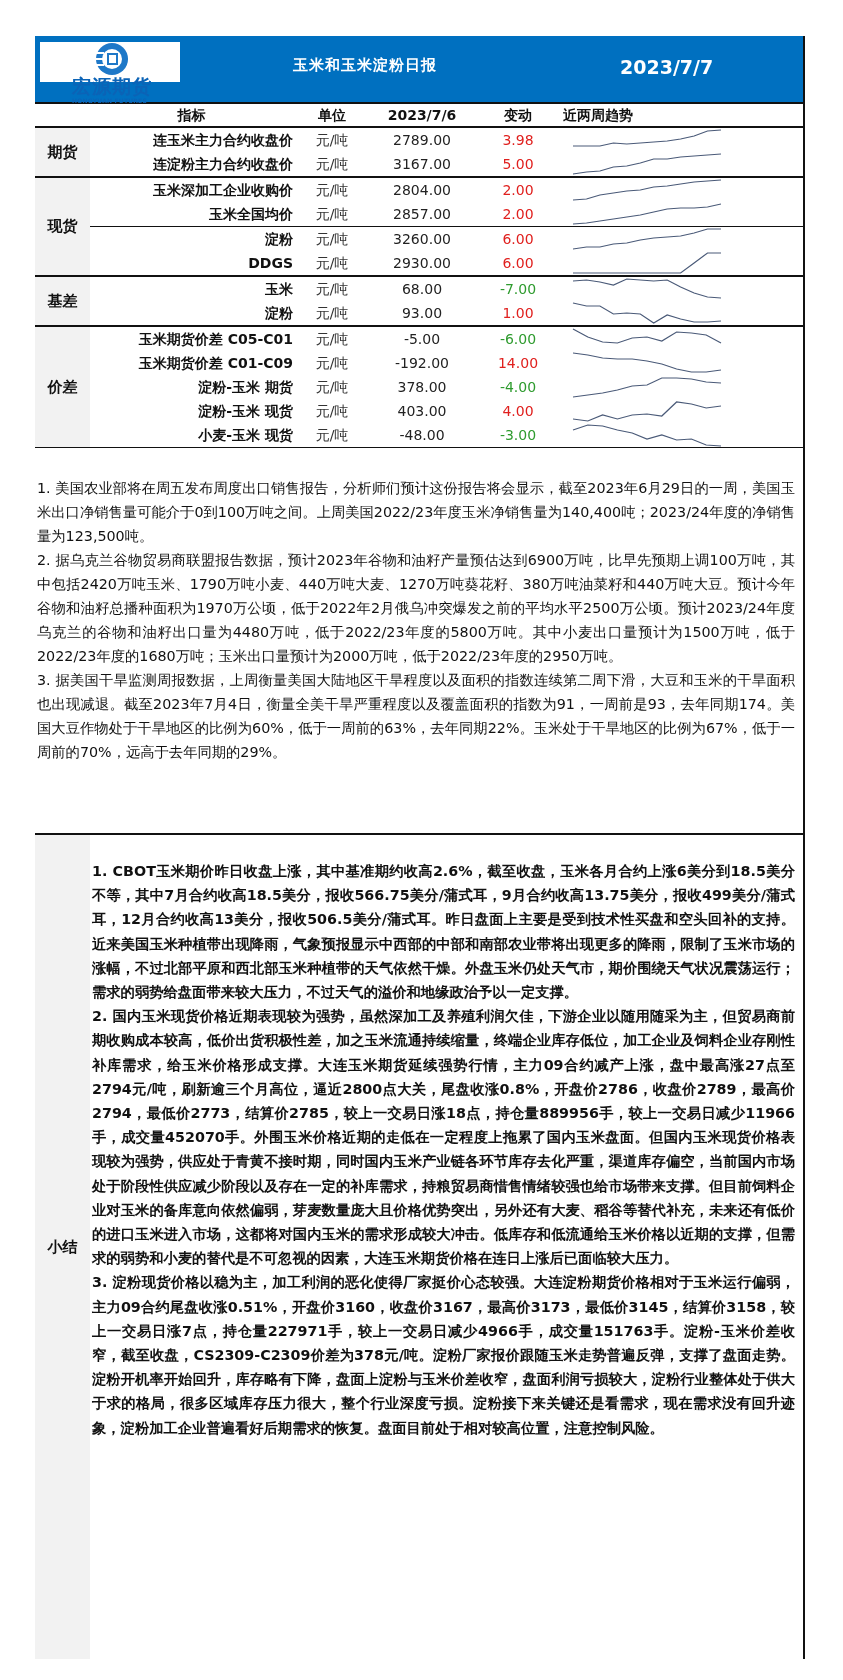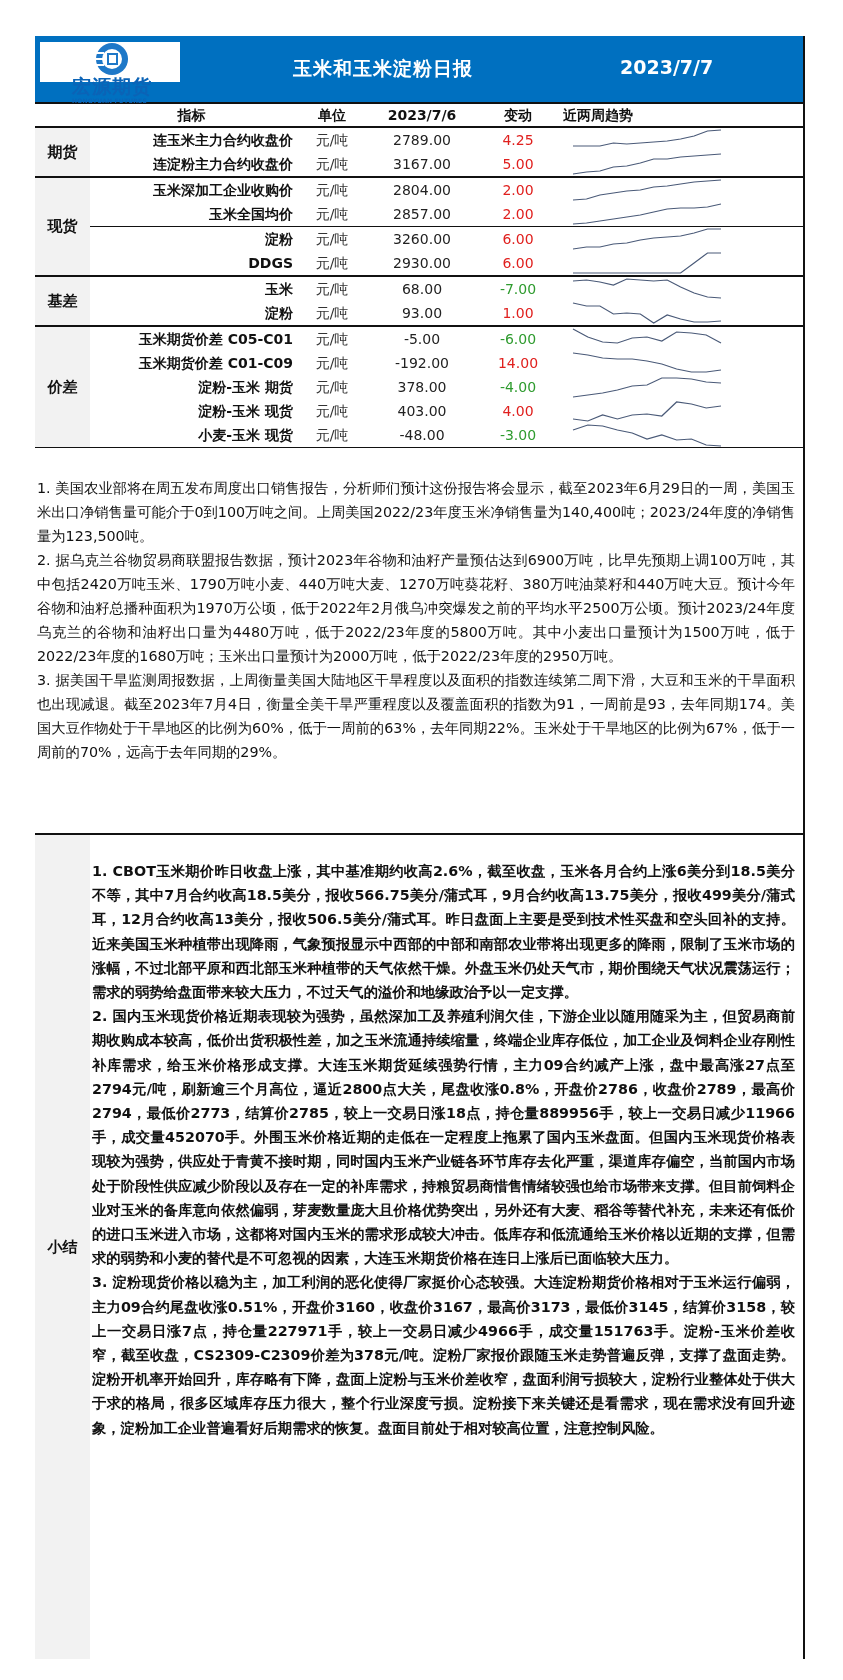--- a/index.html
+++ b/index.html
@@ -6,21 +6,21 @@
   body { width:843px; height:1680px; position:relative; overflow:hidden;
          font-family:"DejaVu Sans","Liberation Sans",sans-serif; color:#111; }
   .sheet { position:absolute; left:35px; top:36px; width:770px; }
   .topbar { position:relative; height:66px; background:#0070C0; border-right:2px solid #111; }
   .logo { position:absolute; left:5px; top:6px; width:140px; height:40px; background:#fff;
           display:flex; align-items:center;flex-direction:column; }
   .logo .mark { width:34px; height:34px; margin-left:4px; position:relative; }
   .logo .brand { margin-left:4px; display:flex; flex-direction:column; }
   .logo .cn { font-weight:bold; color:#0B63B6; font-size:19px; letter-spacing:1px; line-height:21px; }
   .logo .en { font-size:6px; font-weight:bold; color:#0B63B6; letter-spacing:0.2px; line-height:8px; }
-  .title { position:absolute; left:258px; top:20px; color:#fff; font-size:19px; font-weight:bold; letter-spacing:1px; }
+  .title { position:absolute; left:258px; top:20px; color:#fff; font-size:15px; font-weight:bold; letter-spacing:1px; }
   .date { position:absolute; left:585px; top:20px; color:#fff; font-size:19px; font-weight:bold; }
 
   .colhead { height:22px; border-top:2px solid #111; border-bottom:2px solid #111;
              border-right:2px solid #111; display:flex; font-weight:bold; font-size:14px; line-height:22px; background:#fff; }
   .c0 { width:55px; flex:none; }
   .c1 { width:203px; flex:none; text-align:center; }
   .c2 { width:78px; flex:none; text-align:center; }
   .c3 { width:102px; flex:none; text-align:center; }
   .c4 { width:90px; flex:none; text-align:center; }
   .c5 { flex:1; text-align:left; }
@@ -87,21 +87,21 @@
 
   <div id="groups">
       <div class="group">
         <div class="glabel">期货</div>
         <div class="grows">
           <div class="sub">
             <div class="row">
               <div class="c1">连玉米主力合约收盘价</div>
               <div class="c2">元/吨</div>
               <div class="c3">2789.00</div>
-              <div class="c4 up">4.25</div>
+              <div class="c4 up">3.98</div>
               <div class="spark">
                 <svg viewBox="0 0 148 22" preserveAspectRatio="none">
                   <polyline points="0.0,17.0 13.5,17.0 26.9,17.0 40.4,14.0 53.8,15.0 67.3,14.0 80.7,13.0 94.2,12.0 107.6,10.0 121.1,7.0 134.5,2.0 148.0,1.0" fill="none" stroke="#4A5A78" stroke-width="1.2"></polyline>
                 </svg>
               </div>
             </div>
             <div class="row">
               <div class="c1">连淀粉主力合约收盘价</div>
               <div class="c2">元/吨</div>
               <div class="c3">3167.00</div>

